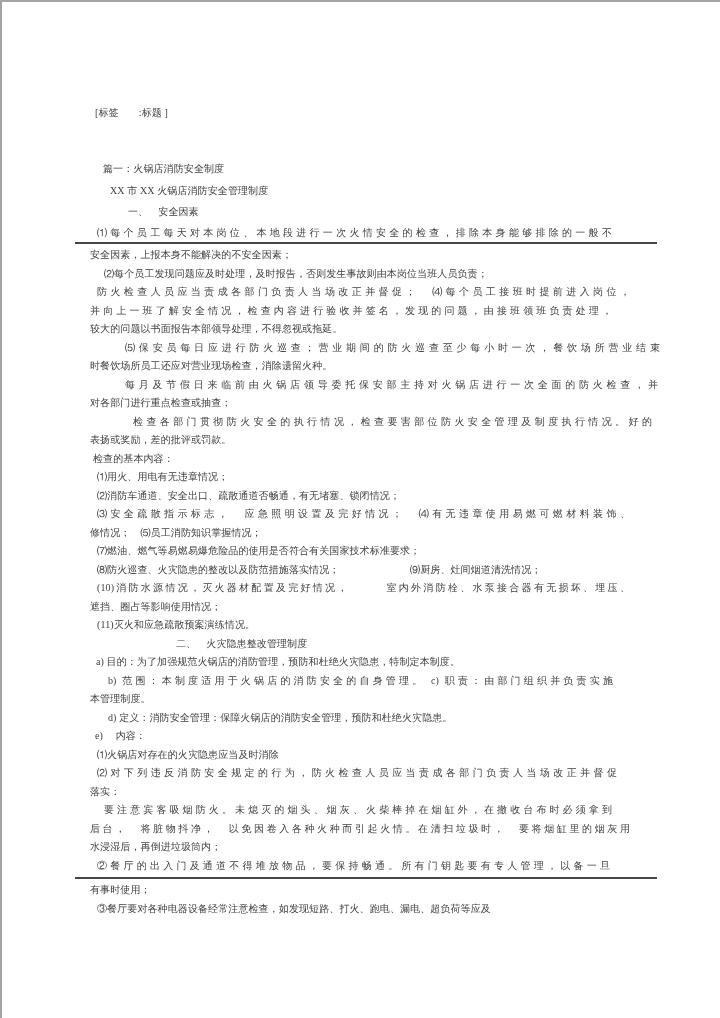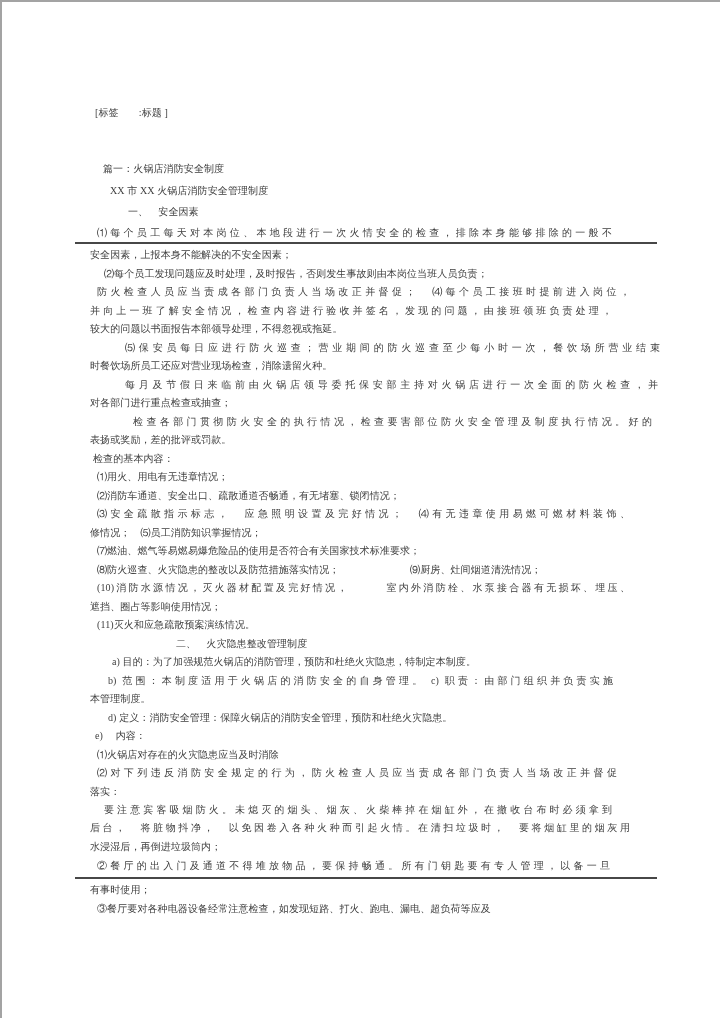--- a/index.html
+++ b/index.html
@@ -80,30 +80,30 @@
       <div class="tline" style="left: 97px; top: 470px;">⑴用火、用电有无违章情况；</div>
       <div class="tline" style="left: 97px; top: 488.5px;">⑵消防车通道、安全出口、疏散通道否畅通，有无堵塞、锁闭情况；</div>
       <div class="tline just" style="left: 97px; top: 507px; width: 533px;">⑶安全疏散指示标志，　应急照明设置及完好情况；　⑷有无违章使用易燃可燃材料装饰、</div>
       <div class="tline" style="left: 90px; top: 525.5px;">修情况；　⑸员工消防知识掌握情况；</div>
       <div class="tline" style="left: 97px; top: 544px;">⑺燃油、燃气等易燃易爆危险品的使用是否符合有关国家技术标准要求；</div>
       <div class="tline" style="left: 97px; top: 562.5px;">⑻防火巡查、火灾隐患的整改以及防范措施落实情况；　　　　　　　⑼厨房、灶间烟道清洗情况；</div>
       <div class="tline just" style="left: 97px; top: 581px; width: 533px;">(10)消防水源情况，灭火器材配置及完好情况，　　　室内外消防栓、水泵接合器有无损坏、埋压、</div>
       <div class="tline" style="left: 90px; top: 599.5px;">遮挡、圈占等影响使用情况；</div>
       <div class="tline" style="left: 97px; top: 618px;">(11)灭火和应急疏散预案演练情况。</div>
       <div class="tline" style="left: 128px; top: 636.5px; margin-left: 48px;">二、　火灾隐患整改管理制度</div>
-      <div class="tline" style="left: 112px; top: 655px;">a) 目的：为了加强规范火锅店的消防管理，预防和杜绝火灾隐患，特制定本制度。</div>
+      <div class="tline" style="left: 96px; top: 655px;">a) 目的：为了加强规范火锅店的消防管理，预防和杜绝火灾隐患，特制定本制度。</div>
       <div class="tline just" style="left: 108px; top: 673.5px; width: 505px;">b) 范围：本制度适用于火锅店的消防安全的自身管理。 c) 职责：由部门组织并负责实施</div>
       <div class="tline" style="left: 90px; top: 692px;">本管理制度。</div>
       <div class="tline" style="left: 108px; top: 710.5px;">d) 定义：消防安全管理：保障火锅店的消防安全管理，预防和杜绝火灾隐患。</div>
       <div class="tline" style="left: 95px; top: 729px;">e)　 内容：</div>
       <div class="tline" style="left: 97px; top: 747.5px;">⑴火锅店对存在的火灾隐患应当及时消除</div>
       <div class="tline just" style="left: 97px; top: 766px; width: 520px;">⑵对下列违反消防安全规定的行为，防火检查人员应当责成各部门负责人当场改正并督促</div>
       <div class="tline" style="left: 90px; top: 784.5px;">落实：</div>
       <div class="tline just" style="left: 104px; top: 803px; width: 508px;">要注意宾客吸烟防火。未熄灭的烟头、烟灰、火柴棒掉在烟缸外，在撤收台布时必须拿到</div>
-      <div class="tline just" style="left: 90px; top: 821.5px; width: 540px; font-family: Liberation Mono, monospace;">后台，　将脏物抖净，　以免因卷入各种火种而引起火情。在清扫垃圾时，　要将烟缸里的烟灰用</div>
+      <div class="tline just" style="left: 90px; top: 821.5px; width: 540px;">后台，　将脏物抖净，　以免因卷入各种火种而引起火情。在清扫垃圾时，　要将烟缸里的烟灰用</div>
       <div class="tline" style="left: 90px; top: 840px;">水浸湿后，再倒进垃圾筒内；</div>
       <div class="tline just" style="left: 97px; top: 858.5px; width: 513px;">②餐厅的出入门及通道不得堆放物品，要保持畅通。所有门钥匙要有专人管理，以备一旦</div>
       <div class="tline" style="left: 90px; top: 883px;">有事时使用；</div>
       <div class="tline" style="left: 97px; top: 901.5px;">③餐厅要对各种电器设备经常注意检查，如发现短路、打火、跑电、漏电、超负荷等应及</div>
       <div class="divider" style="left: 75px; top: 242px; width: 582px;"></div>
       <div class="divider" style="left: 75px; top: 877px; width: 582px;"></div>
     </div>
 </div>
 
 </body></html>

